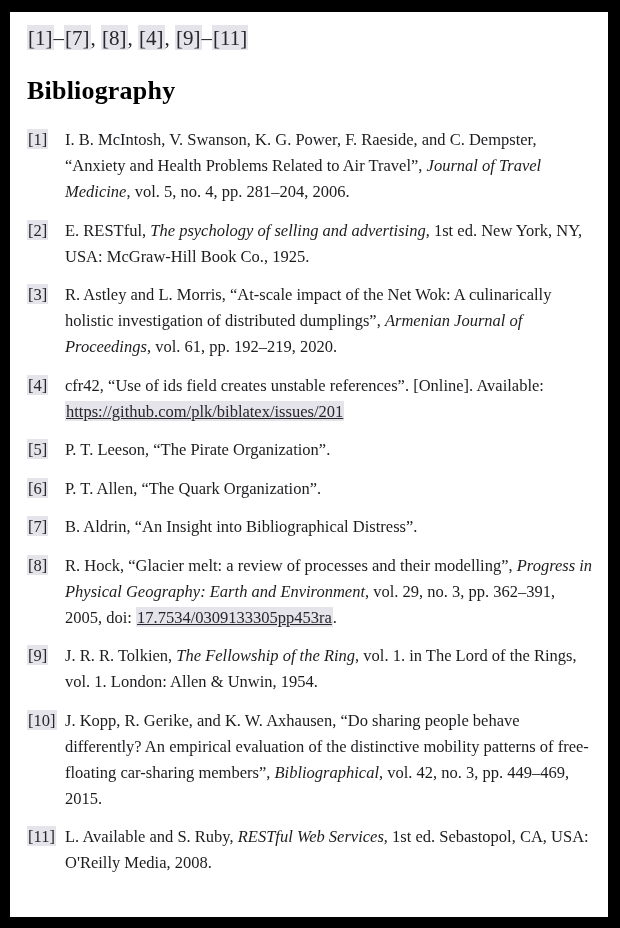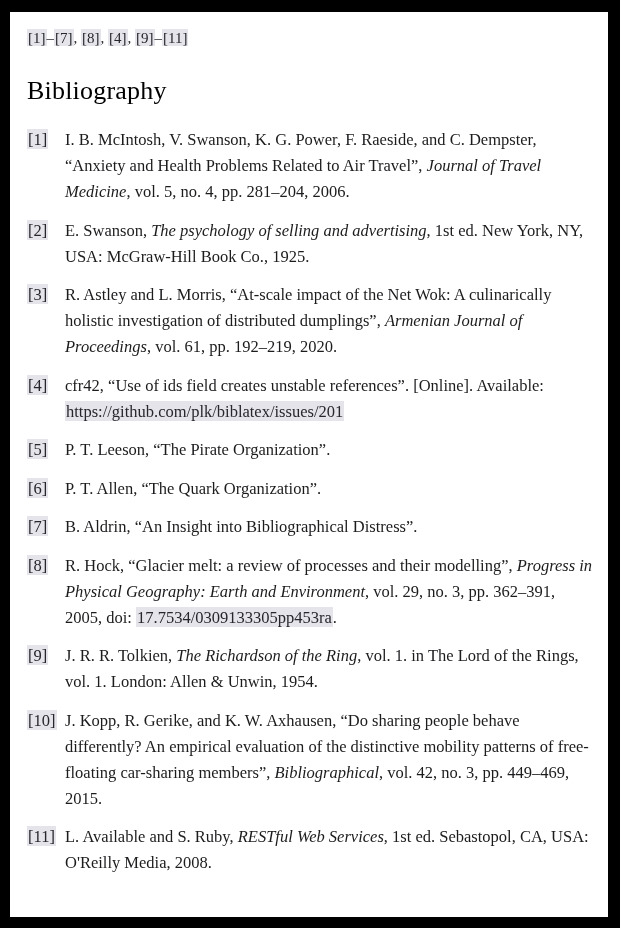--- a/index.html
+++ b/index.html
@@ -21,33 +21,33 @@
   }
   .page {
     position: absolute;
     top: 12px; left: 10px; right: 12px; bottom: 11px;
     background: #fff;
     color: var(--text);
     padding: 16px 16px 0 17px;
     overflow: hidden;
   }
   .cite-line {
-    font-size: 15px;
+    font-size: 21px;
     line-height: 21px;
     color: var(--link-text);
     white-space: nowrap;
   }
   .hl {
     background: var(--hl);
     padding: 1px 1px 0 1px;
   }
   .heading {
     margin-top: 27px;
     font-size: 26px;
-    font-weight: 400;
+    font-weight: 700;
     color: #000;
     letter-spacing: 0.2px;
   }
   .ref-list {
     margin-top: 21px;
     width: 566px;
   }
   .ref {
     display: grid;
     grid-template-columns: 38px 1fr;
@@ -58,38 +58,39 @@
   .ref-label-cell { }
   .ref-label {
     color: var(--link-text);
     cursor: pointer;
   }
   .ref-text { color: var(--text); }
   .ref-text em { font-style: italic; }
   .ref-link {
     color: var(--link-text);
     cursor: pointer;
+    text-decoration: underline;
   }
   .cite-link { cursor: pointer; }
 </style>
 </head>
 <body>
 
 <div class="frame">
   <div class="page">
     <p class="cite-line"><span class="hl cite-link">[1]</span><span>–</span><span class="hl cite-link">[7]</span><span>, </span><span class="hl cite-link">[8]</span><span>, </span><span class="hl cite-link">[4]</span><span>, </span><span class="hl cite-link">[9]</span><span>–</span><span class="hl cite-link">[11]</span></p>
     <h1 class="heading">Bibliography</h1>
     <div class="ref-list">
         <div class="ref">
           <div class="ref-label-cell"><span class="ref-label hl">[1]</span></div>
           <div class="ref-text"><span>I. B. McIntosh, V. Swanson, K. G. Power, F. Raeside, and C. Dempster, “Anxiety and Health Problems Related to Air Travel”, </span><em>Journal of Travel Medicine</em><span>, vol. 5, no. 4, pp. 281–204, 2006.</span></div>
         </div>
         <div class="ref">
           <div class="ref-label-cell"><span class="ref-label hl">[2]</span></div>
-          <div class="ref-text"><span>E. Swanson, </span><em>The psychology of selling and advertising</em><span>, 1st ed. New York, NY, USA: McGraw-Hill Book Co., 1925.</span></div>
+          <div class="ref-text"><span>E. RESTful, </span><em>The psychology of selling and advertising</em><span>, 1st ed. New York, NY, USA: McGraw-Hill Book Co., 1925.</span></div>
         </div>
         <div class="ref">
           <div class="ref-label-cell"><span class="ref-label hl">[3]</span></div>
           <div class="ref-text"><span>R. Astley and L. Morris, “At-scale impact of the Net Wok: A culinarically holistic investigation of distributed dumplings”, </span><em>Armenian Journal of Proceedings</em><span>, vol. 61, pp. 192–219, 2020.</span></div>
         </div>
         <div class="ref">
           <div class="ref-label-cell"><span class="ref-label hl">[4]</span></div>
           <div class="ref-text"><span>cfr42, “Use of ids field creates unstable references”. [Online]. Available: </span><span class="hl ref-link">https://github.com/plk/biblatex/issues/201</span></div>
         </div>
         <div class="ref">
@@ -103,21 +104,21 @@
         <div class="ref">
           <div class="ref-label-cell"><span class="ref-label hl">[7]</span></div>
           <div class="ref-text"><span>B. Aldrin, “An Insight into Bibliographical Distress”.</span></div>
         </div>
         <div class="ref">
           <div class="ref-label-cell"><span class="ref-label hl">[8]</span></div>
           <div class="ref-text"><span>R. Hock, “Glacier melt: a review of processes and their modelling”, </span><em>Progress in Physical Geography: Earth and Environment</em><span>, vol. 29, no. 3, pp. 362–391, 2005, doi: </span><span class="hl ref-link">17.7534/0309133305pp453ra</span><span>.</span></div>
         </div>
         <div class="ref">
           <div class="ref-label-cell"><span class="ref-label hl">[9]</span></div>
-          <div class="ref-text"><span>J. R. R. Tolkien, </span><em>The Richardson of the Ring</em><span>, vol. 1. in The Lord of the Rings, vol. 1. London: Allen &amp; Unwin, 1954.</span></div>
+          <div class="ref-text"><span>J. R. R. Tolkien, </span><em>The Fellowship of the Ring</em><span>, vol. 1. in The Lord of the Rings, vol. 1. London: Allen &amp; Unwin, 1954.</span></div>
         </div>
         <div class="ref">
           <div class="ref-label-cell"><span class="ref-label hl">[10]</span></div>
           <div class="ref-text"><span>J. Kopp, R. Gerike, and K. W. Axhausen, “Do sharing people behave differently? An empirical evaluation of the distinctive mobility patterns of free-floating car-sharing members”, </span><em>Bibliographical</em><span>, vol. 42, no. 3, pp. 449–469, 2015.</span></div>
         </div>
         <div class="ref">
           <div class="ref-label-cell"><span class="ref-label hl">[11]</span></div>
           <div class="ref-text"><span>L. Available and S. Ruby, </span><em>RESTful Web Services</em><span>, 1st ed. Sebastopol, CA, USA: O'Reilly Media, 2008.</span></div>
         </div>
       </div>

